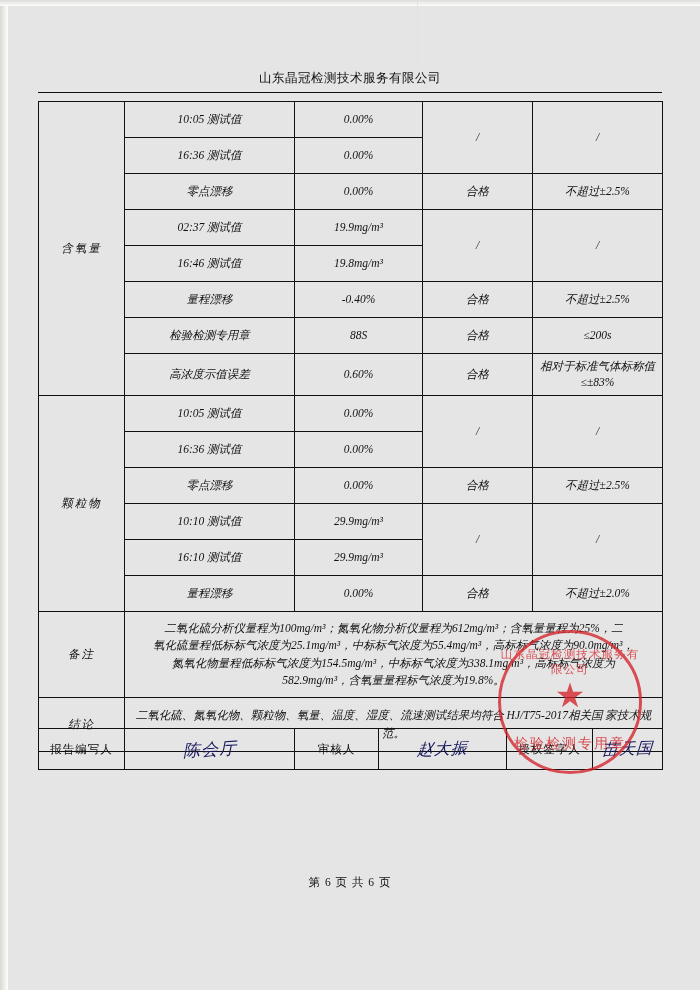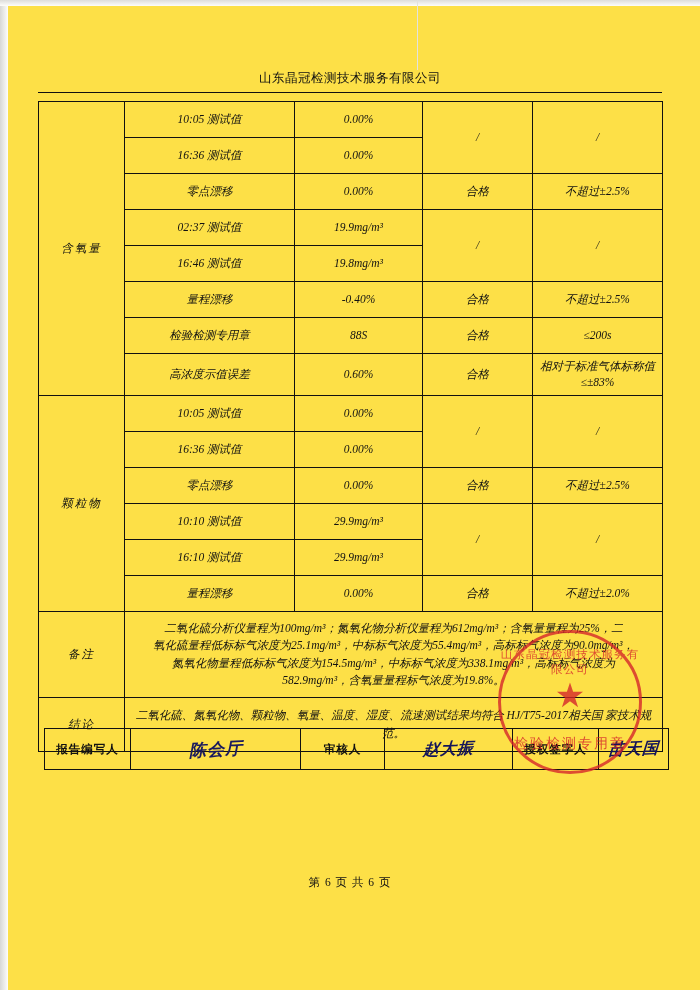--- a/index.html
+++ b/index.html
@@ -13,21 +13,21 @@
     font-family: "Liberation Serif", "DejaVu Serif", serif;
     color: #111;
     position: relative;
     overflow: hidden;
   }
   .page {
     position: absolute;
     left: 0; top: 0;
     width: 700px;
     height: 990px;
-    background: #fde047;
+    background: #e5e5e5;
   }
   
   .scan-edge-left {
     position: absolute;
     left: 0; top: 0; width: 8px; height: 990px;
     background: linear-gradient(to right, #d8d8d4, #fdfdfb);
   }
   .scan-edge-top {
     position: absolute;
     left: 0; top: 0; width: 700px; height: 6px;
@@ -94,25 +94,24 @@
   td.concl-body {
     text-align: left;
     padding: 8px 12px;
     line-height: 1.8;
     font-size: 11.5px;
   }
 
   
   table.sig {
     position: absolute;
-    left: 44px;
+    left: 38px;
     width: 624px;
     border-collapse: collapse;
     table-layout: fixed;
-    font-weight: bold;
   }
   table.sig td {
     border: 1px solid #111;
     height: 40px;
     font-size: 11.5px;
     text-align: center;
     vertical-align: middle;
     padding: 0;
     position: relative;
   }

